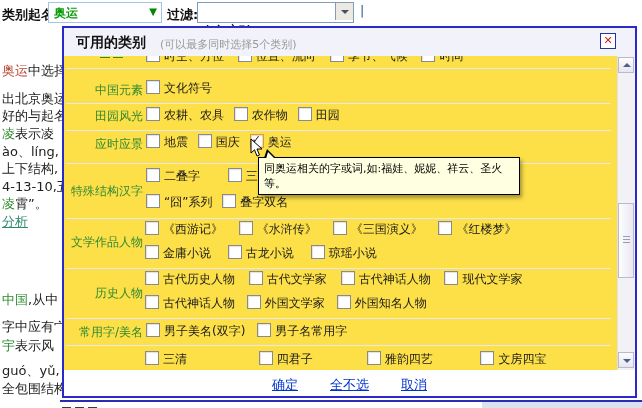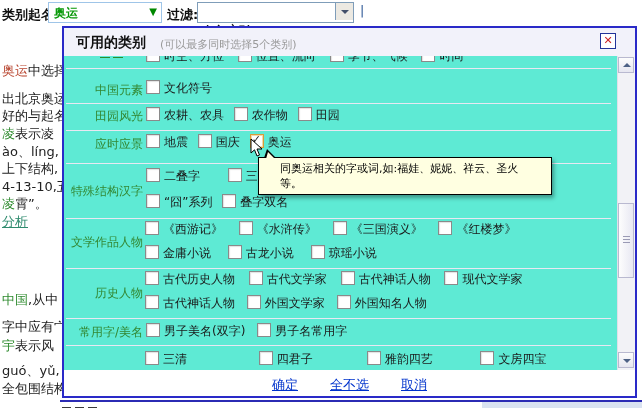--- a/index.html
+++ b/index.html
@@ -36,21 +36,21 @@
   .dialog{position:absolute;left:62px;top:26px;width:571px;height:368px;background:#fff;
           border:2px solid #2a2ac8;z-index:10;}
   .dlg-header{position:absolute;left:0;top:0;width:571px;height:28px;background:#f2f2fa;border-bottom:3px solid #000000;}
   .dlg-title{position:absolute;left:12px;top:6px;font-size:14px;font-weight:bold;color:#111;}
   .dlg-subtitle{position:absolute;left:96px;top:9px;font-size:11px;color:#999;}
   .dlg-close{position:absolute;left:536px;top:5px;width:14px;height:14px;border:1px solid #223399;background:#fff;
              text-align:center;line-height:13px;cursor:pointer;}
   .dlg-close::after{content:"✕";color:#cc2222;font-size:11px;font-weight:bold;}
 
   
-  .scroll{position:absolute;left:0;top:28px;width:553px;height:314px;overflow:hidden;background:#5eead4;}
+  .scroll{position:absolute;left:0;top:28px;width:553px;height:314px;overflow:hidden;background:#fde047;}
   .sep{position:absolute;left:2px;width:545px;height:1px;background:#e8e8f2;}
   .rowlabel{position:absolute;left:0;width:79px;text-align:right;color:#338833;font-size:12px;white-space:nowrap;}
   .row-line{position:absolute;white-space:nowrap;font-size:12px;color:#1a1a1a;}
   .item{display:inline-block;white-space:nowrap;margin-right:12px;}
   .cb{display:inline-block;width:12px;height:12px;border:1px solid #8a8a8a;background:#fff;
       vertical-align:-2px;margin-right:4px;box-shadow:inset 1px 1px 1px rgba(0,0,0,0.12);cursor:pointer;}
   .cb.checked{border:1px solid #d89c3a;box-shadow:inset 0 0 0 1px #f3d9a9;position:relative;}
   .cb.checked::after{content:"✓";position:absolute;left:1px;top:-2px;font-size:11px;font-weight:bold;color:#222;}
   .r0 .item{margin-right:10px;}
   .r2 .item,.r3 .item,.r4b .item{margin-right:6px;}
@@ -72,21 +72,21 @@
   .sbtn::after{content:"";position:absolute;left:4px;width:0;height:0;border-left:4px solid transparent;border-right:4px solid transparent;}
   .sbtn.up::after{top:5px;border-bottom:4px solid #4d6185;}
   .sbtn.down::after{top:6px;border-top:4px solid #4d6185;}
   .sthumb{position:absolute;left:0;top:147px;width:16px;height:75px;background:linear-gradient(90deg,#fdfdfd,#e8e8f2);
           border:1px solid #b9b9d0;box-sizing:border-box;cursor:grab;}
   .sthumb::after{content:"";position:absolute;left:4px;top:32px;width:7px;height:8px;
      background:repeating-linear-gradient(#9a9ab4 0 1px,transparent 1px 3px);}
 
   
   .tooltip{position:absolute;left:194px;top:129px;width:250px;background:#ffffe1;border:1px solid #000;
-           padding:3px 21px;font-size:11px;line-height:15px;color:#000;box-shadow:2px 3px 4px rgba(0,0,0,0.35);z-index:20;}
+           padding:3px 5px;font-size:11px;line-height:15px;color:#000;box-shadow:2px 3px 4px rgba(0,0,0,0.35);z-index:20;}
   .tooltip .tail{position:absolute;left:5px;top:-9px;width:0;height:0;
      border-left:3px solid transparent;border-right:9px solid transparent;border-bottom:9px solid #000;}
   .tooltip .tail2{position:absolute;left:7px;top:-6px;width:0;height:0;
      border-left:2px solid transparent;border-right:7px solid transparent;border-bottom:7px solid #ffffe1;}
   .cursor{position:absolute;left:186px;top:110px;z-index:30;}
 
   
   .dlg-footer{position:absolute;left:0;top:348px;width:571px;text-align:center;font-size:13px;}
   .dlg-footer a{color:#0033cc;text-decoration:underline;margin:0 16px;cursor:pointer;}
 </style>

